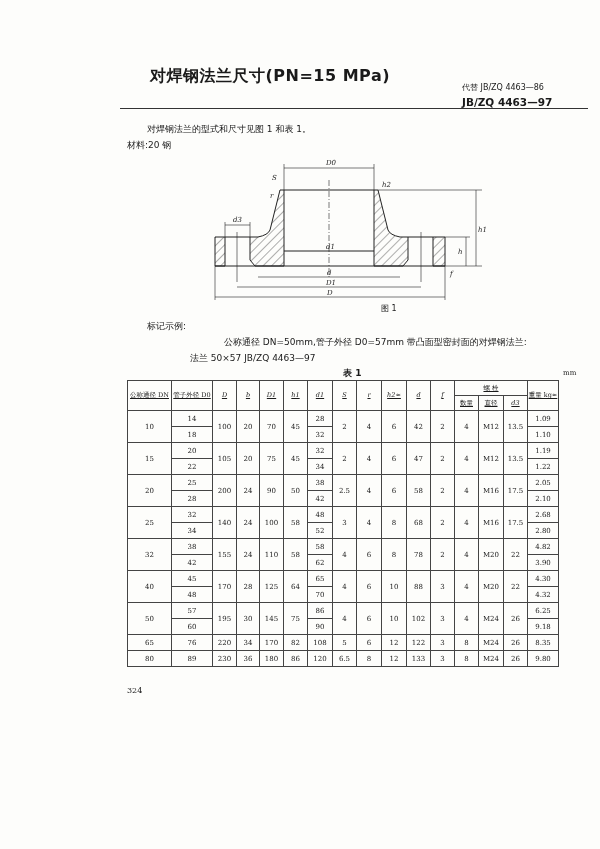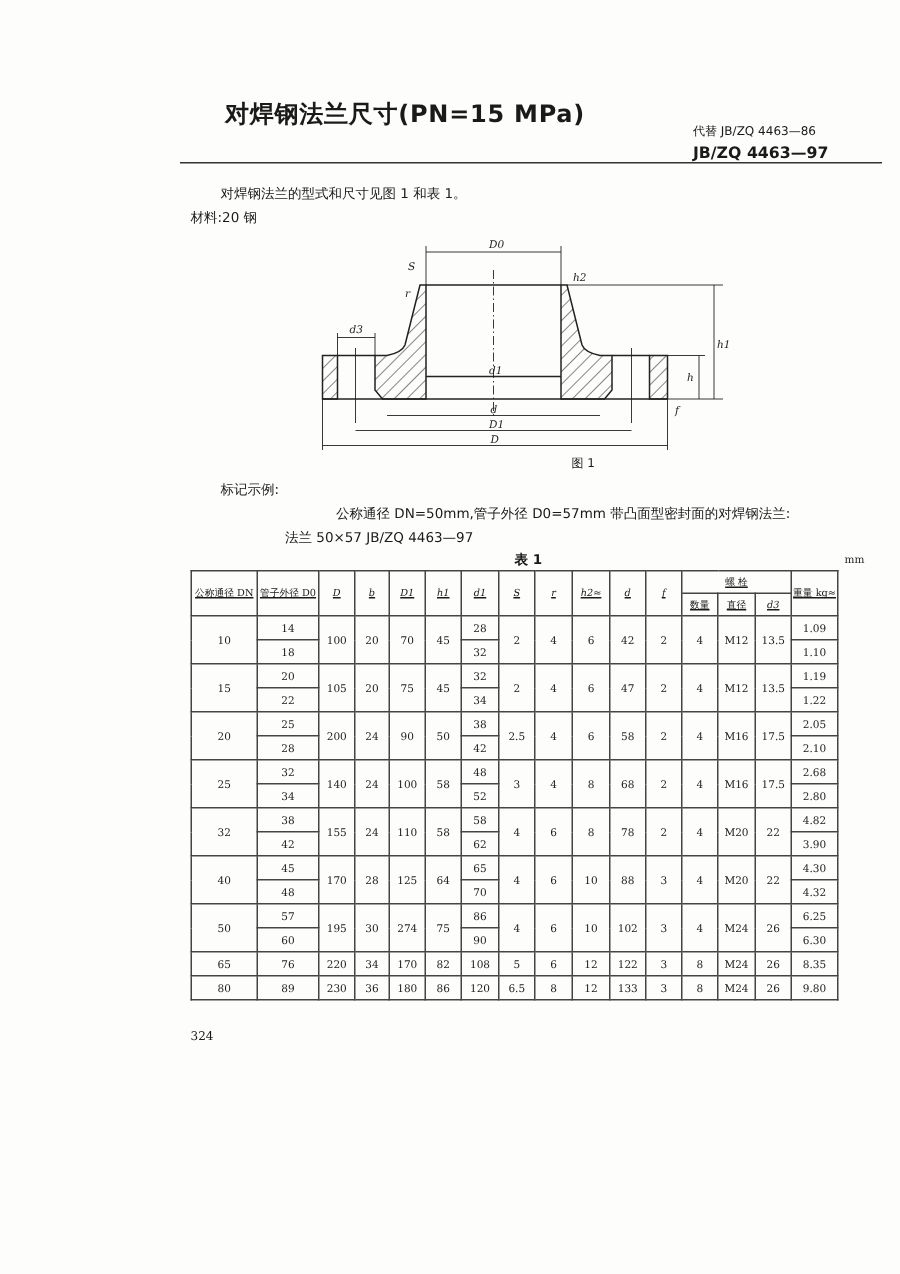--- a/index.html
+++ b/index.html
@@ -276,37 +276,37 @@
       <tr>
         <td>48</td>
         <td>70</td>
         <td>4.32</td>
       </tr>
       <tr>
         <td rowspan="2">50</td>
         <td>57</td>
         <td rowspan="2">195</td>
         <td rowspan="2">30</td>
-        <td rowspan="2">274</td>
+        <td rowspan="2">145</td>
         <td rowspan="2">75</td>
         <td>86</td>
         <td rowspan="2">4</td>
         <td rowspan="2">6</td>
         <td rowspan="2">10</td>
         <td rowspan="2">102</td>
         <td rowspan="2">3</td>
         <td rowspan="2">4</td>
         <td rowspan="2">M24</td>
         <td rowspan="2">26</td>
         <td>6.25</td>
       </tr>
       <tr>
         <td>60</td>
         <td>90</td>
-        <td>6.30</td>
+        <td>9.18</td>
       </tr>
       <tr>
         <td>65</td>
         <td>76</td>
         <td>220</td>
         <td>34</td>
         <td>170</td>
         <td>82</td>
         <td>108</td>
         <td>5</td>

